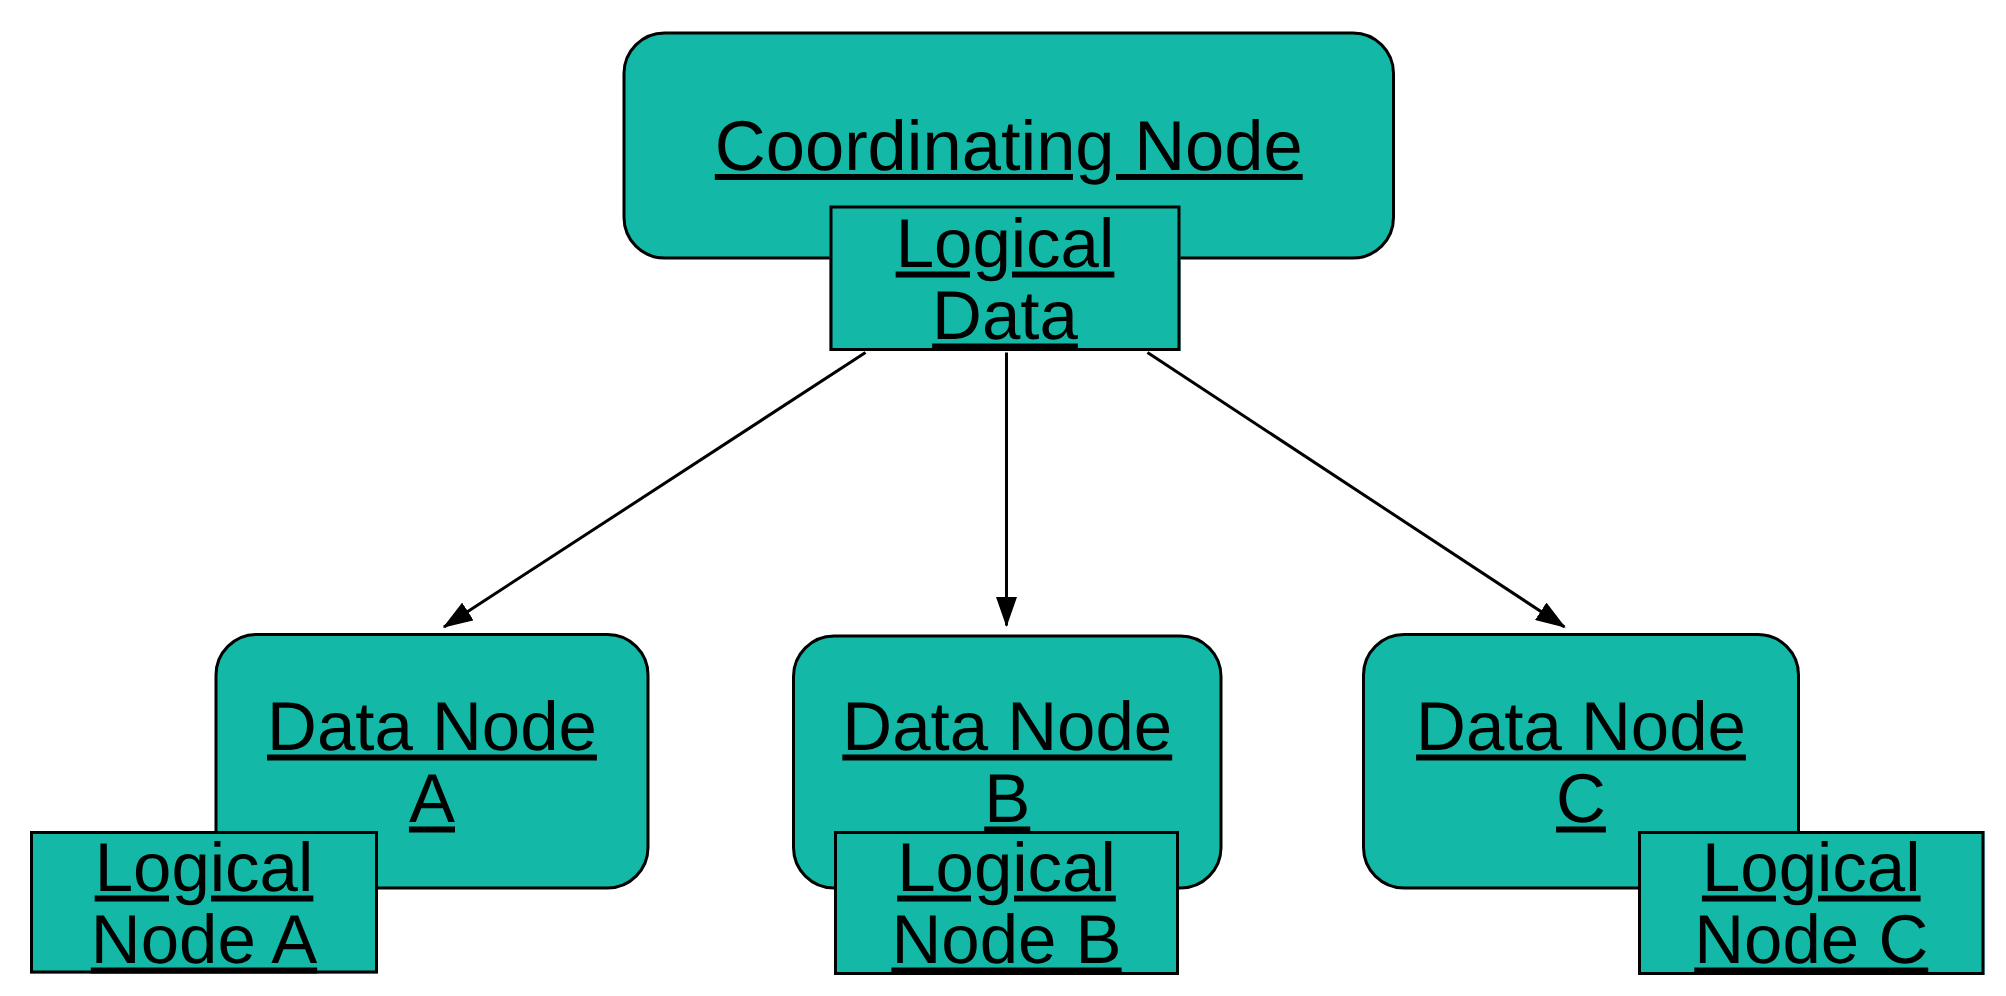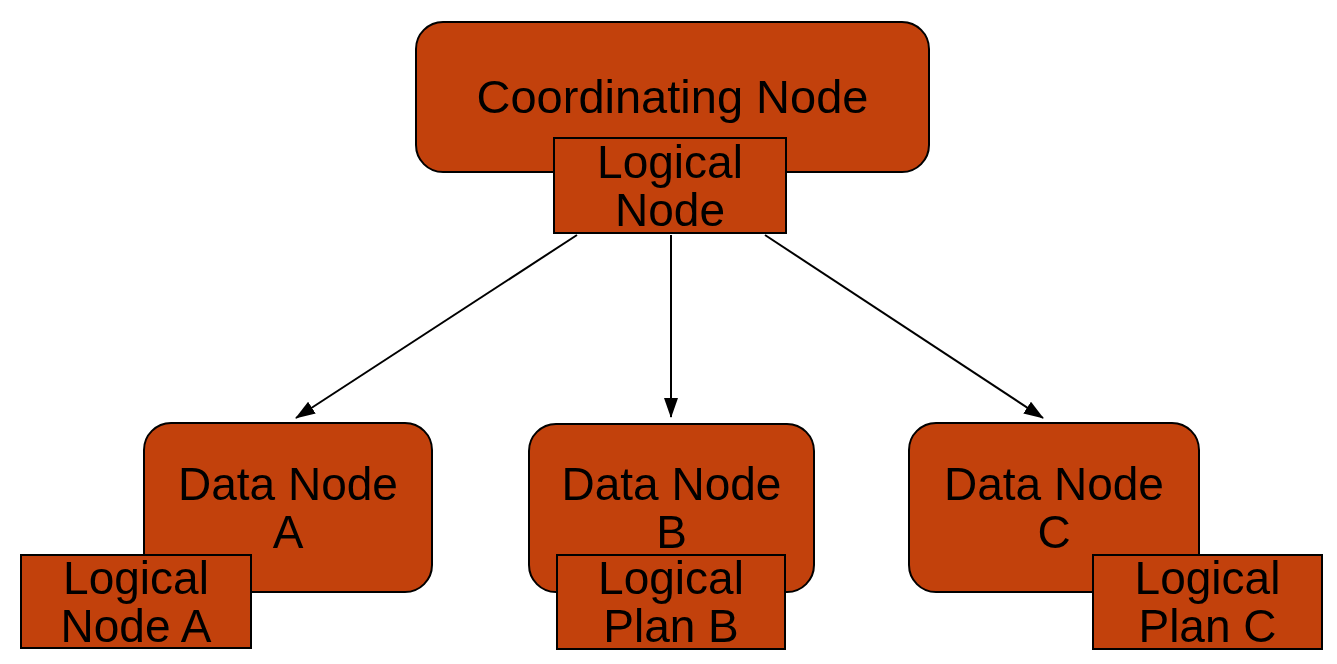--- a/index.html
+++ b/index.html
@@ -12,29 +12,30 @@
     width: 1337px;
     height: 664px;
     background: #ffffff;
     font-family: "Liberation Sans", sans-serif;
     color: #000000;
     overflow: hidden;
   }
   .node {
     position: absolute;
     box-sizing: border-box;
-    background: #c2410c;
+    background: #14b8a6;
     border: 2px solid #000000;
     display: flex;
     align-items: center;
     justify-content: center;
     text-align: center;
     font-size: 46px;
     line-height: 48px;
     white-space: nowrap;
+    text-decoration: underline;
   }
   .rounded { border-radius: 28px; }
   .coord { font-size: 47px; }
   .arrows {
     position: absolute;
     left: 0;
     top: 0;
     width: 1337px;
     height: 664px;
     pointer-events: none;
@@ -60,21 +61,21 @@
       </marker>
     </defs>
     <line x1="577" y1="235" x2="296" y2="418" marker-end="url(#arrowhead)"></line>
     <line x1="671" y1="235" x2="671" y2="417" marker-end="url(#arrowhead)"></line>
     <line x1="765" y1="235" x2="1043" y2="418" marker-end="url(#arrowhead)"></line>
   </svg>
 
   <div class="node" style="left:553px; top:137px; width:234px; height:97px;">
     <div>
       <div>Logical</div>
-      <div>Node</div>
+      <div>Data</div>
     </div>
   </div>
 
   <div class="node rounded" style="left:143px; top:422px; width:290px; height:171px;">
     <div>
       <div>Data Node</div>
       <div>A</div>
     </div>
   </div>
 
@@ -95,24 +96,24 @@
   <div class="node" style="left:20px; top:554px; width:232px; height:95px;">
     <div>
       <div>Logical</div>
       <div>Node A</div>
     </div>
   </div>
 
   <div class="node" style="left:556px; top:554px; width:230px; height:96px;">
     <div>
       <div>Logical</div>
-      <div>Plan B</div>
+      <div>Node B</div>
     </div>
   </div>
 
   <div class="node" style="left:1092px; top:554px; width:231px; height:96px;">
     <div>
       <div>Logical</div>
-      <div>Plan C</div>
+      <div>Node C</div>
     </div>
   </div>
 
 </div>
 
 </body></html>

